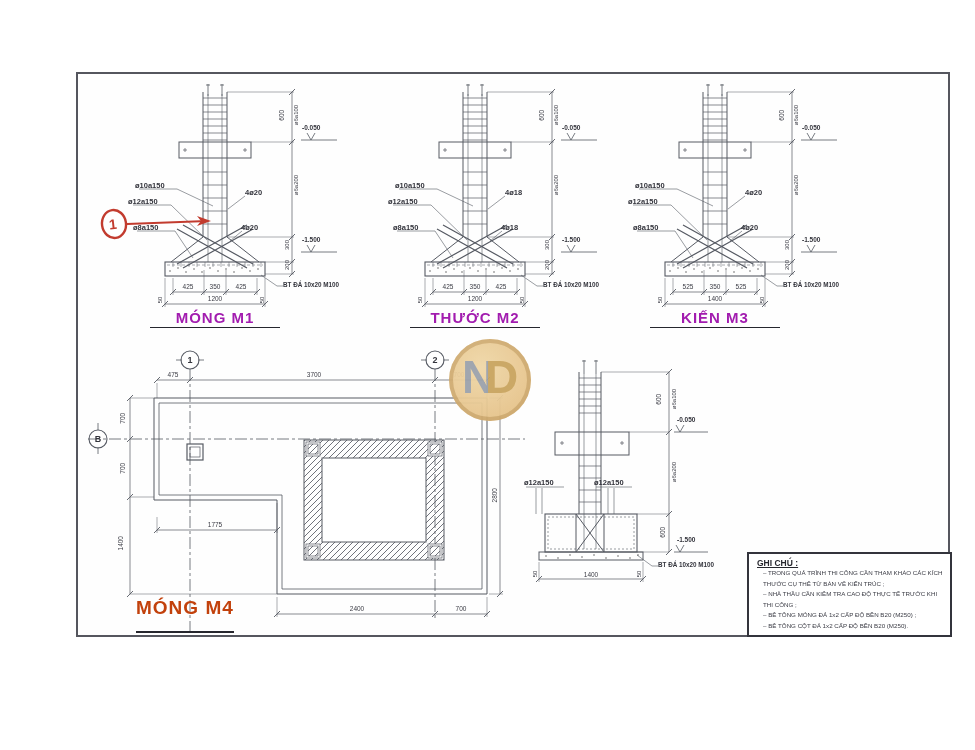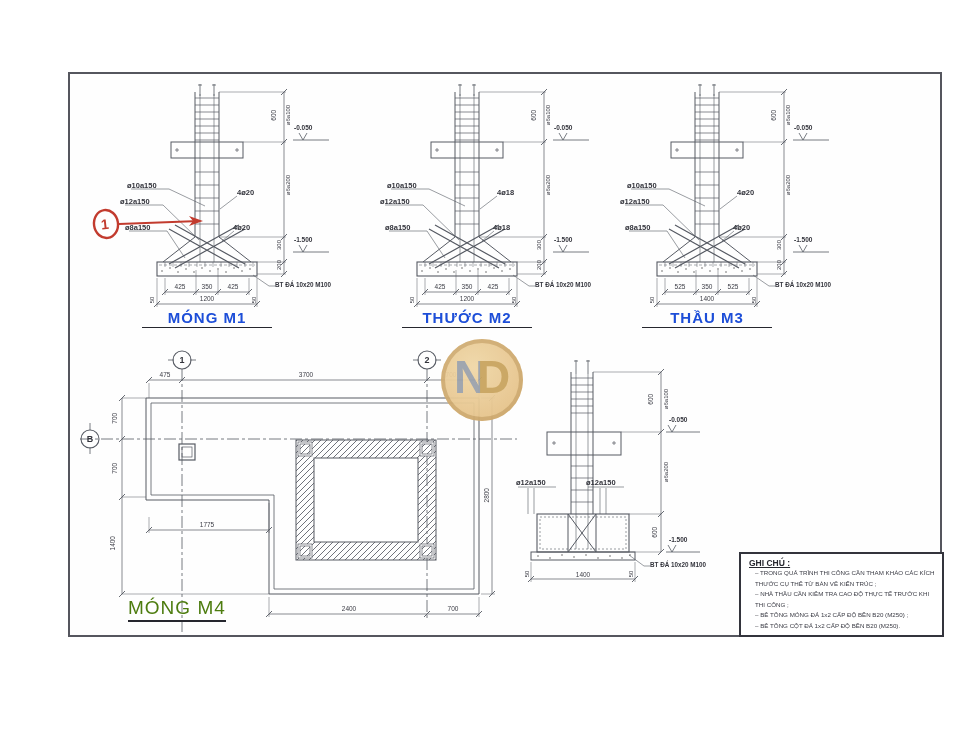--- a/index.html
+++ b/index.html
@@ -5,38 +5,38 @@
   html,body{margin:0;padding:0;background:#fff;}
   #page{position:relative;width:975px;height:750px;background:#fff;overflow:hidden;
         font-family:"Liberation Sans",sans-serif;color:#34353c;}
   
   #banner{position:absolute;left:0;top:10px;width:975px;height:53px;background:#271d14;
           display:flex;align-items:center;justify-content:center;overflow:hidden;}
   #banner .t{white-space:nowrap;font-size:29px;font-weight:800;color:#e8ca7c;
              transform:scaleX(.80);letter-spacing:0;
              text-shadow:1px 2px 1px rgba(0,0,0,.6);}
   
-  #sheet{position:absolute;left:68px;top:72px;width:874px;height:565px;background:#fefefe;
+  #sheet{position:absolute;left:76px;top:72px;width:874px;height:565px;background:#fefefe;
          border:2px solid #55565e;box-sizing:border-box;}
   .abs{position:absolute;}
   .lbl{position:absolute;font-size:7.5px;font-weight:700;color:#33343c;white-space:nowrap;line-height:1;}
   .dim{position:absolute;font-size:6.5px;font-weight:400;color:#3a3b44;white-space:nowrap;line-height:1;text-align:center;}
   .rot{transform:rotate(-90deg);}
   .tiny{font-size:6px;}
   .lvl{position:absolute;font-size:6.5px;font-weight:700;color:#33343c;white-space:nowrap;line-height:1;}
   .note-sm{position:absolute;font-size:6.3px;font-weight:700;color:#33343c;white-space:nowrap;line-height:1;}
-  .dtitle{position:absolute;font-size:15px;font-weight:700;letter-spacing:1px;color:#1d4ed8;
+  .dtitle{position:absolute;font-size:15px;font-weight:700;letter-spacing:1px;color:#a21caf;
           text-align:center;border-bottom:1.6px solid #26272e;padding-bottom:1px;}
   .detail{position:absolute;width:272px;height:250px;}
   svg{position:absolute;left:0;top:0;}
   
   #plan{position:absolute;left:2px;top:273px;width:450px;height:290px;}
   .axlbl{position:absolute;font-size:9px;font-weight:700;color:#33343c;width:10px;text-align:center;line-height:1;}
-  #plan-title{position:absolute;left:56px;top:250px;font-size:19px;font-weight:400;letter-spacing:1px;
-              color:#4d7c0f;border-bottom:2px solid #26272e;padding-bottom:1px;}
+  #plan-title{position:absolute;left:56px;top:250px;font-size:19px;font-weight:700;letter-spacing:1px;
+              color:#c2410c;border-bottom:2px solid #26272e;padding-bottom:12px;}
   
   #notes{position:absolute;left:669px;top:478px;width:205px;height:85px;border:2px solid #33343c;
          box-sizing:border-box;background:#fff;padding:4px 6px 2px 8px;}
   #notes .nt{font-size:8.5px;font-weight:700;text-decoration:underline;color:#26272e;}
   #notes .ni{font-size:6.2px;color:#3a3b44;line-height:1.7;margin-left:6px;font-weight:500;}
   #notes .ni::before{content:"‒ ";}
   
   #wm{position:absolute;left:371px;top:265px;width:82px;height:82px;border-radius:50%;
       background:radial-gradient(circle at 40% 35%,#f0d7a8,#e2bd81);
       box-shadow:inset 0 0 0 4px rgba(186,146,84,.55);opacity:.95;z-index:5;}
@@ -242,21 +242,21 @@
       <span class="dim rot tiny" style="left:195px;top:180px">200</span>
       <span class="lvl" style="left:215px;top:43px">-0.050</span>
       <span class="lvl" style="left:215px;top:155px">-1.500</span>
       <span class="note-sm" style="left:196px;top:200px">BT ĐÁ 10x20 M100</span>
       <span class="dim" style="left:91px;top:202px;width:20px">525</span>
       <span class="dim" style="left:118px;top:202px;width:20px">350</span>
       <span class="dim" style="left:144px;top:202px;width:20px">525</span>
       <span class="dim" style="left:113px;top:214px;width:30px">1400</span>
       <span class="dim rot tiny" style="left:70px;top:215px">50</span>
       <span class="dim rot tiny" style="left:172px;top:215px">50</span>
-      <div class="dtitle" style="left:63px;top:227px;width:130px">THẦU M3</div>
+      <div class="dtitle" style="left:63px;top:227px;width:130px">KIẾN M3</div>
     </div>
 
     <div id="plan">
       <svg width="450" height="290" viewBox="0 0 450 290">
         <defs>
           <pattern id="ph" patternUnits="userSpaceOnUse" width="6" height="6">
             <path d="M0,6 L6,0" stroke="#60636c" stroke-width=".9" fill="none"></path>
           </pattern>
         </defs>
         <g stroke="#565a63" fill="none" stroke-width="1">

